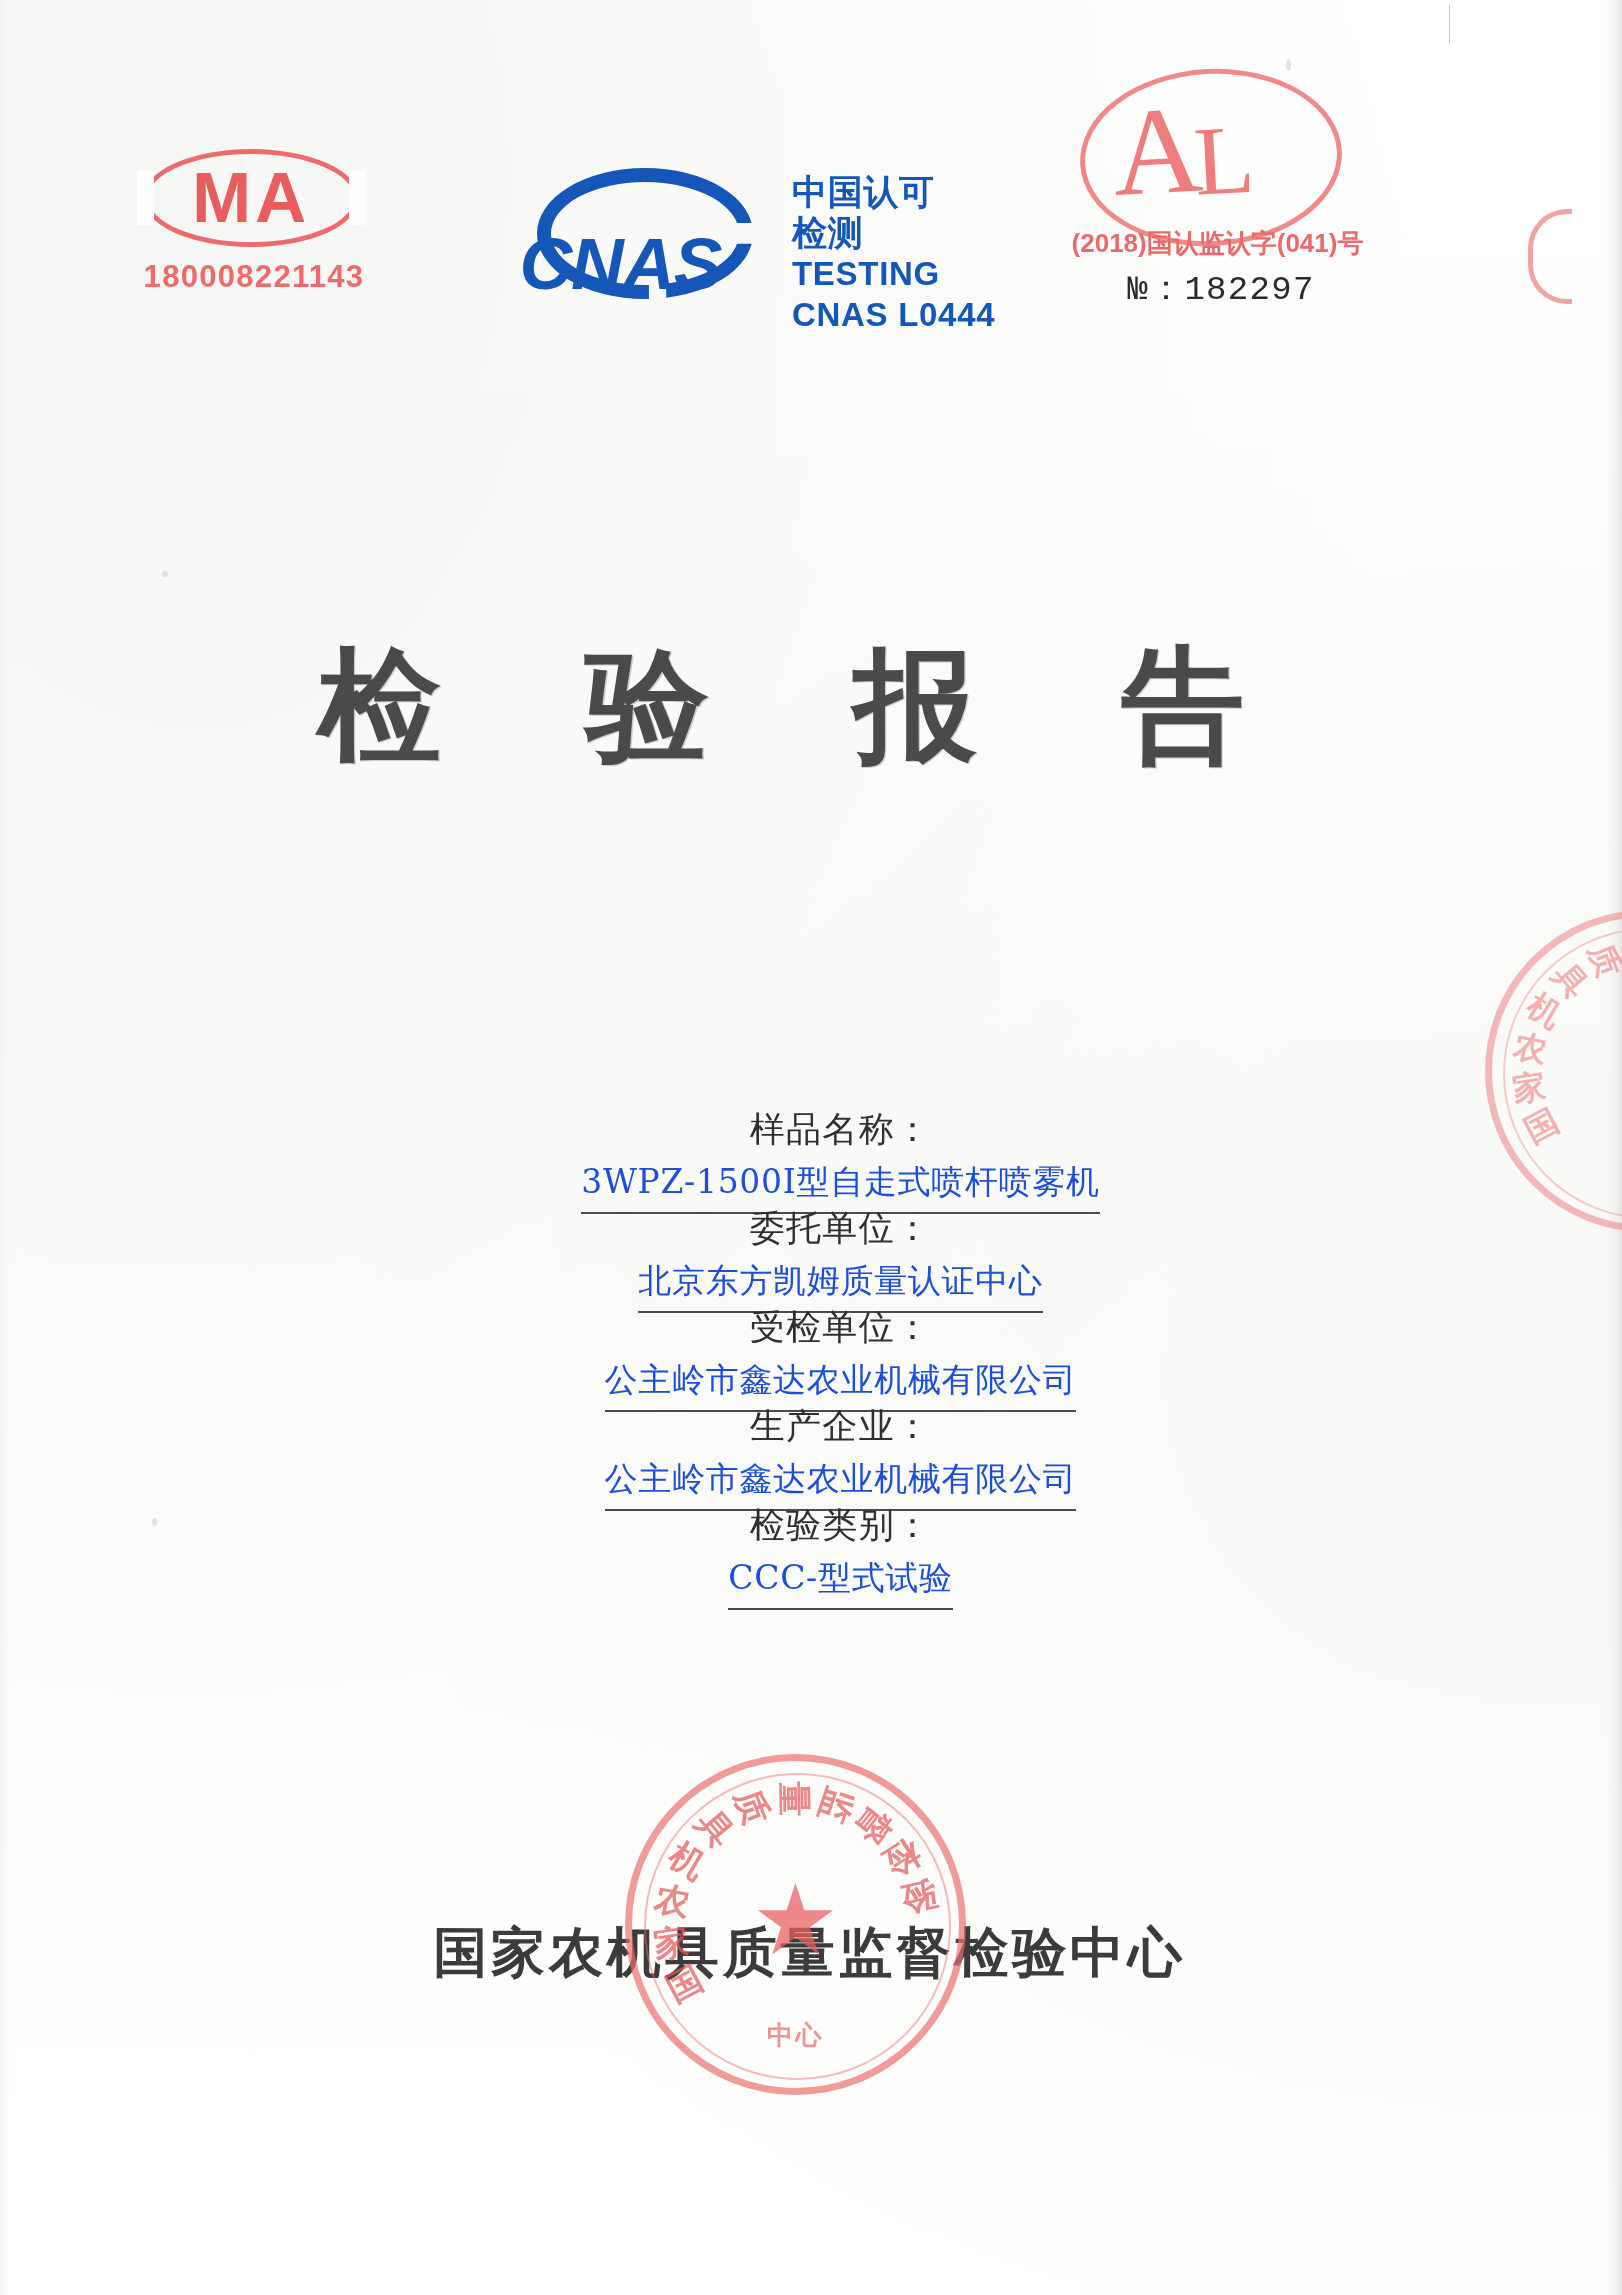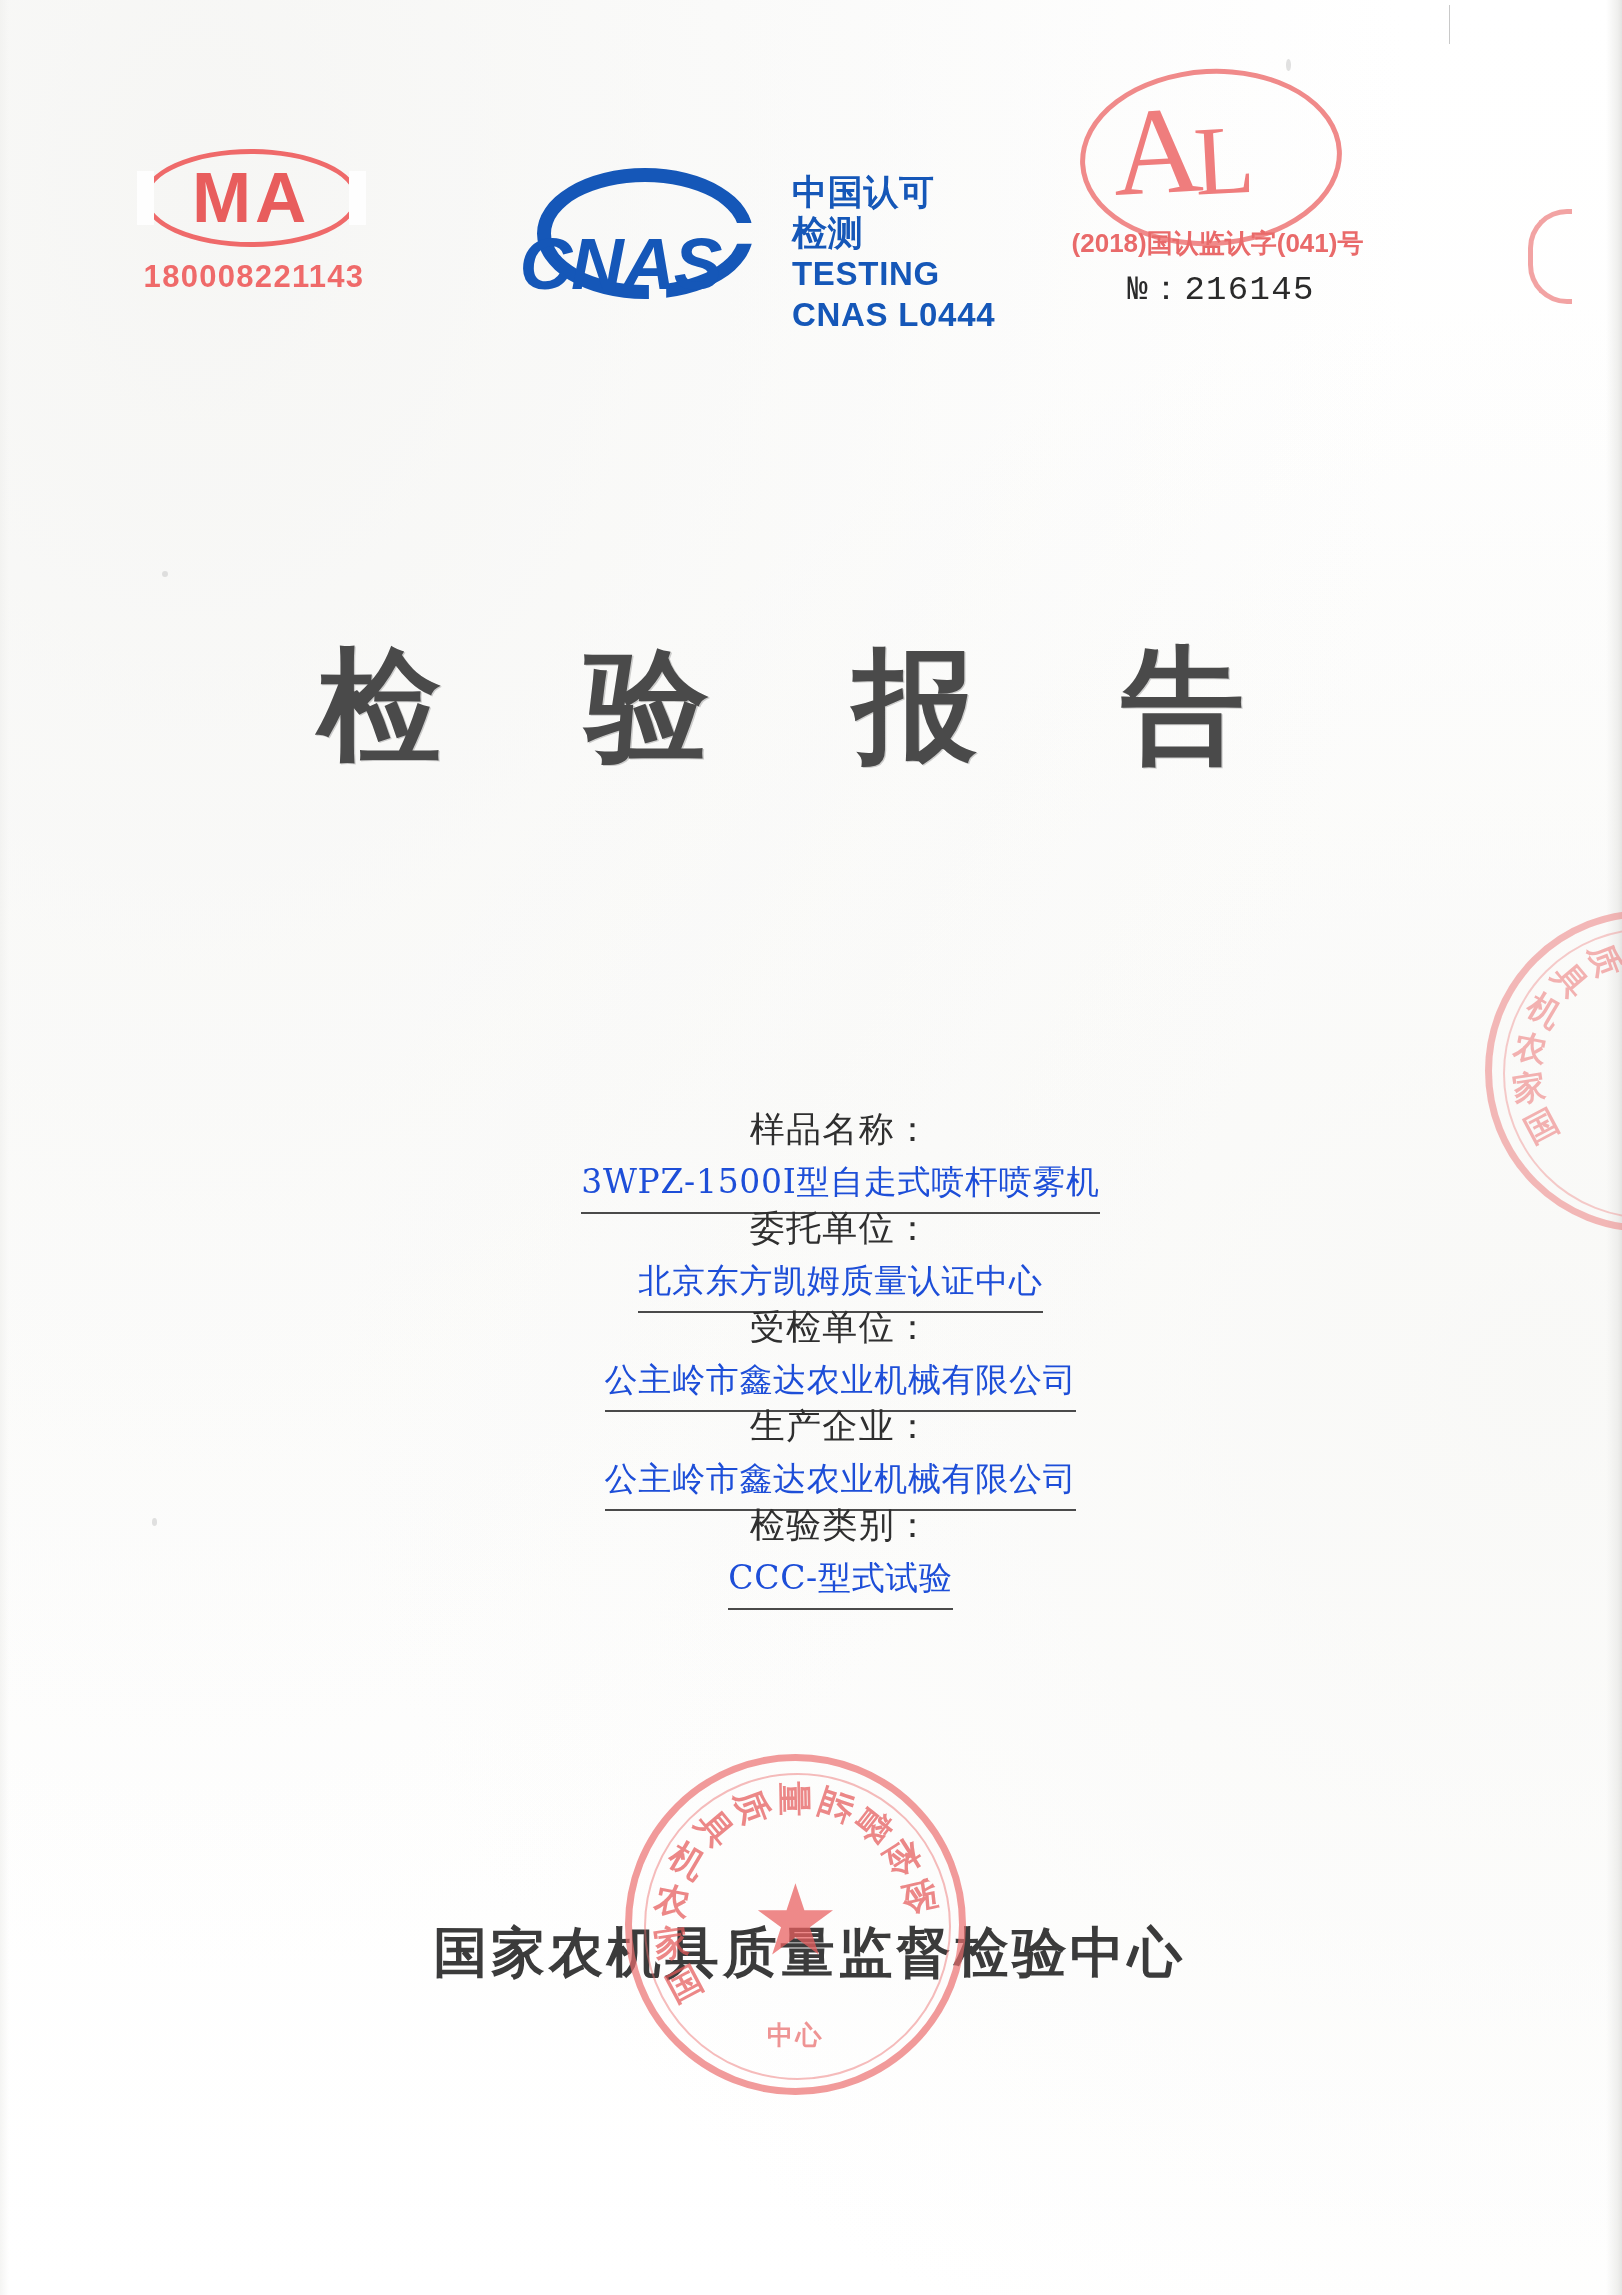--- a/index.html
+++ b/index.html
@@ -454,21 +454,21 @@
     </div>
   </div>
 
   <div class="al-wrap">
     <div class="al-oval"></div>
     <div class="al-oval-inner">
       <span class="al-letter-a">A</span>
       <span class="al-letter-l">L</span>
     </div>
     <div class="al-sub">(2018)国认监认字(041)号</div>
-    <div class="al-no"><span>№：</span><span>216145</span></div>
+    <div class="al-no"><span>№：</span><span>182297</span></div>
   </div>
   <div class="al-edge-mark"></div>
 
   <div class="doc-title">检 验 报 告</div>
 
   <div class="fields">
     <div class="field-row">
       <div class="field-label">样品名称：</div>
       <div class="field-value">3WPZ-1500Ⅰ型自走式喷杆喷雾机</div>
     </div>

